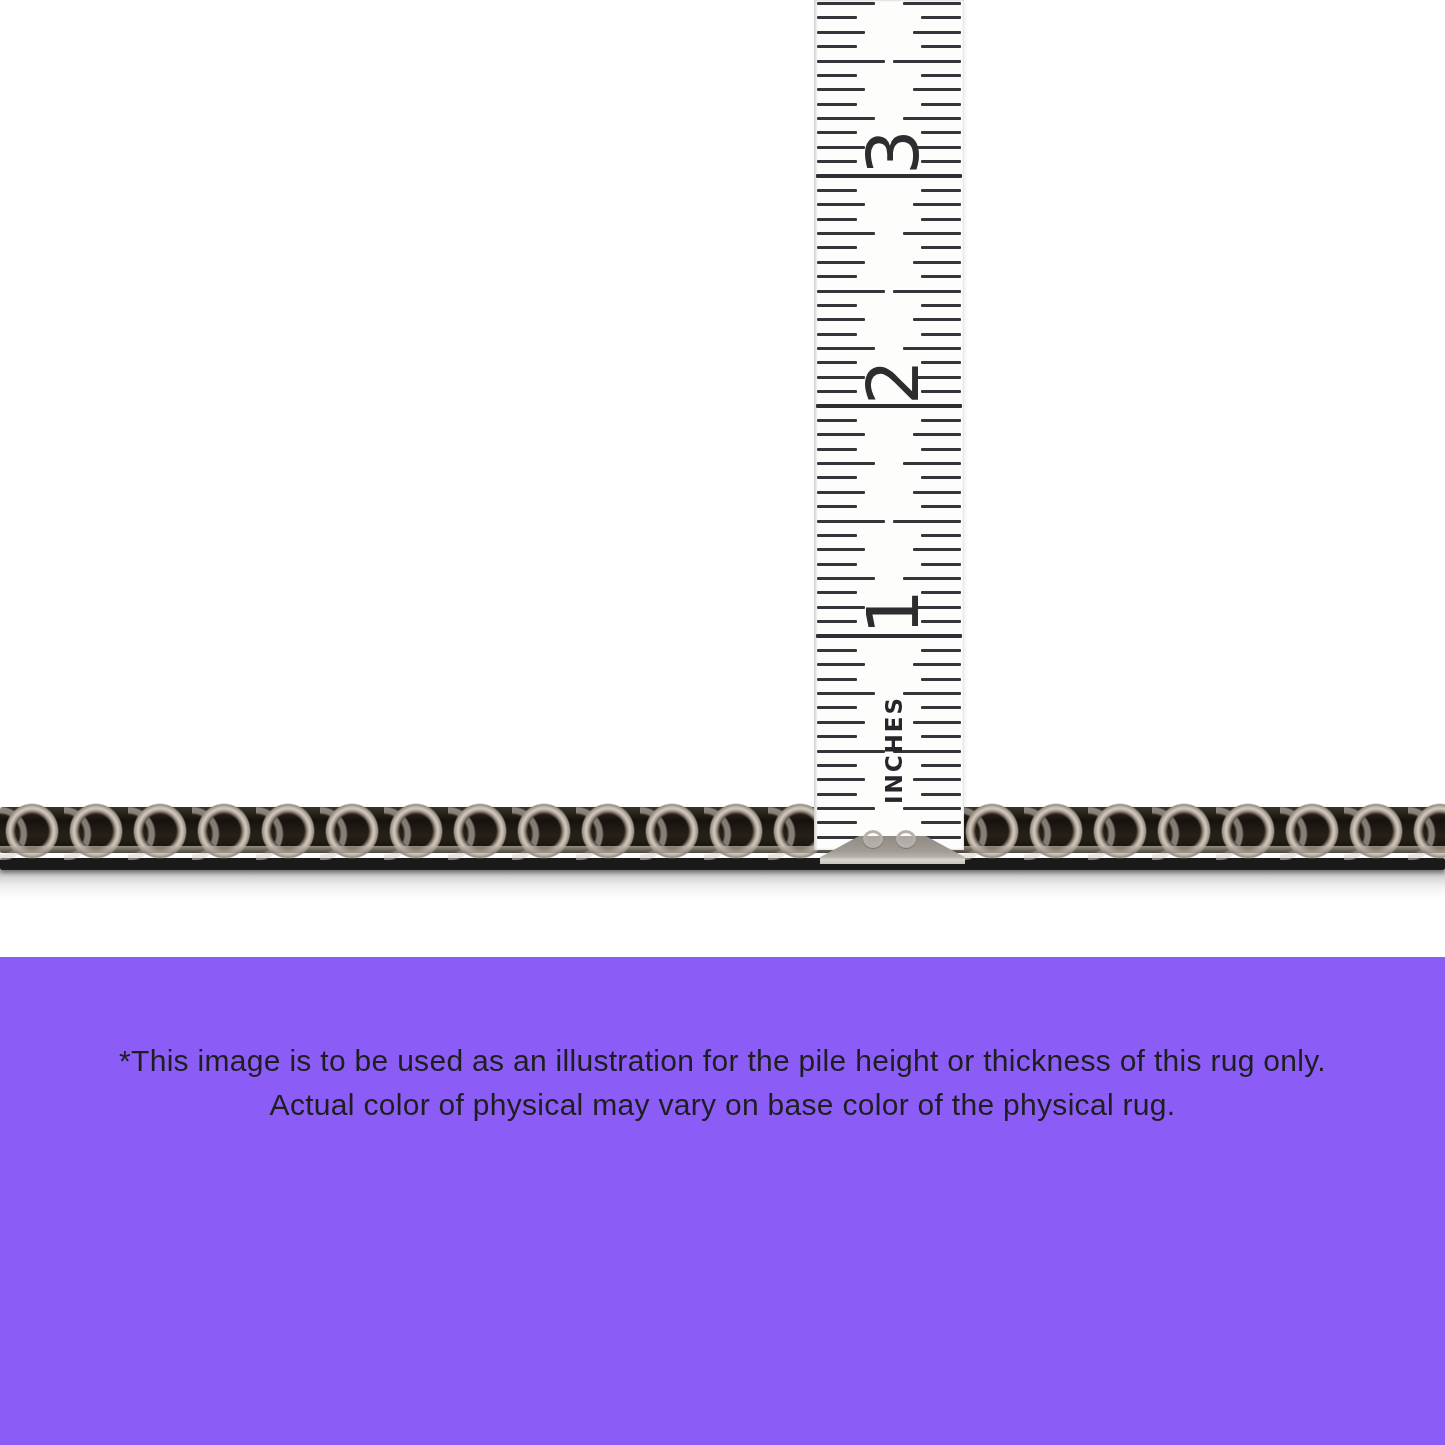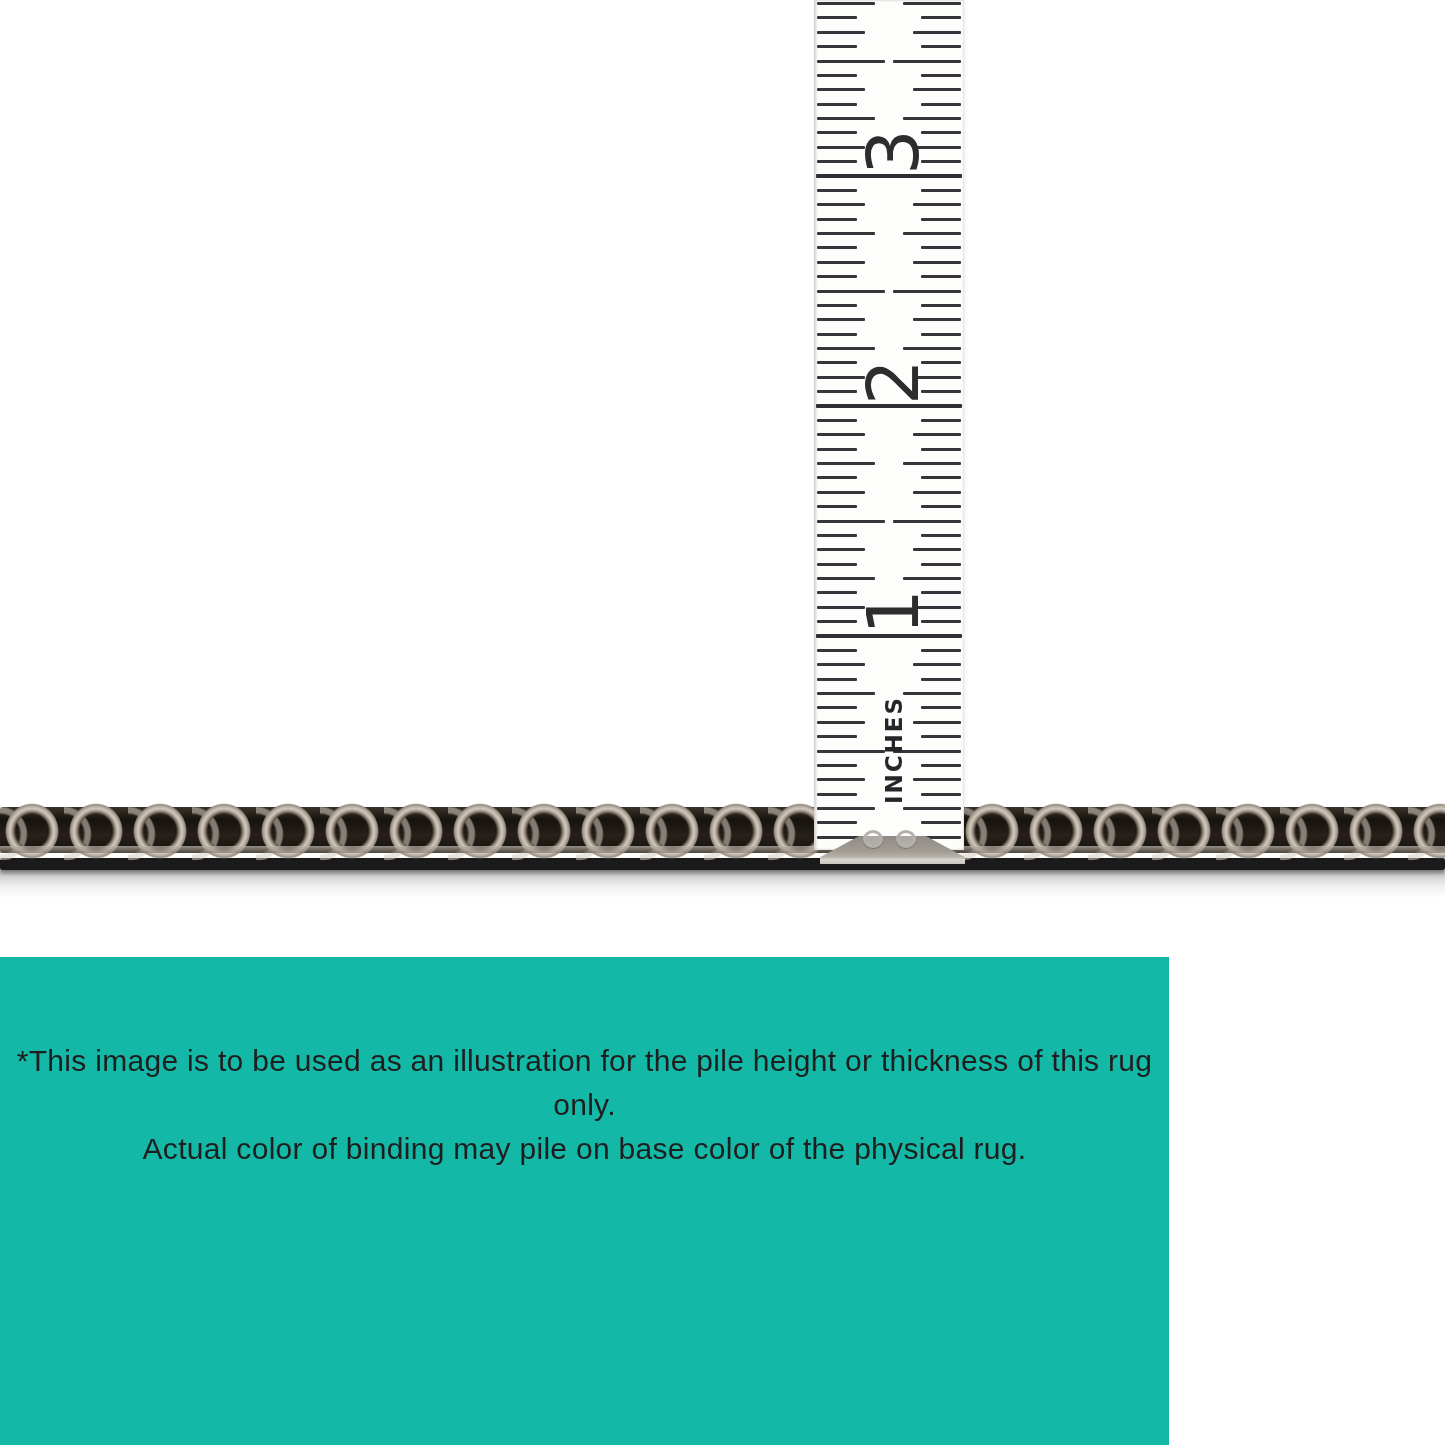--- a/index.html
+++ b/index.html
@@ -69,22 +69,22 @@
   .tip-ring{
     position:absolute; width:14px; height:12px; border:3px solid #b5b1aa;
     border-radius:50%; background:rgba(255,255,255,.25); z-index:3;
     box-shadow:0 1px 1px rgba(0,0,0,.25);
   }
   .tip-ring.r1{left:863px; top:830px;}
   .tip-ring.r2{left:896px; top:830px;}
 
   
   .disclaimer-panel{
-    position:absolute; left:0; top:957px; width:1169px; height:488px;
-    background:#14b8a6;
+    position:absolute; left:0; top:957px; width:1445px; height:488px;
+    background:#8b5cf6;
   }
   .disclaimer-text{
     position:absolute; left:0; top:82px; width:100%;
     text-align:center; color:#1e1e1e; font-size:30px; line-height:44px;
     letter-spacing:.3px; font-weight:400;
   }
 </style>
 </head>
 <body>
 
@@ -221,17 +221,17 @@
     <span class="inch-number" style="left:79px; top:152px;">3</span>
     <span class="unit-label" style="left:80px; top:750px;">INCHES</span>
   </div>
   <div class="tape-tip"></div>
   <div class="tip-ring r1"></div>
   <div class="tip-ring r2"></div>
 
   <div class="disclaimer-panel">
     <div class="disclaimer-text">
       <div>*This image is to be used as an illustration for the pile height or thickness of this rug only.</div>
-      <div>Actual color of binding may pile on base color of the physical rug.</div>
+      <div>Actual color of physical may vary on base color of the physical rug.</div>
     </div>
   </div>
 
 </div>
 
 </body></html>

